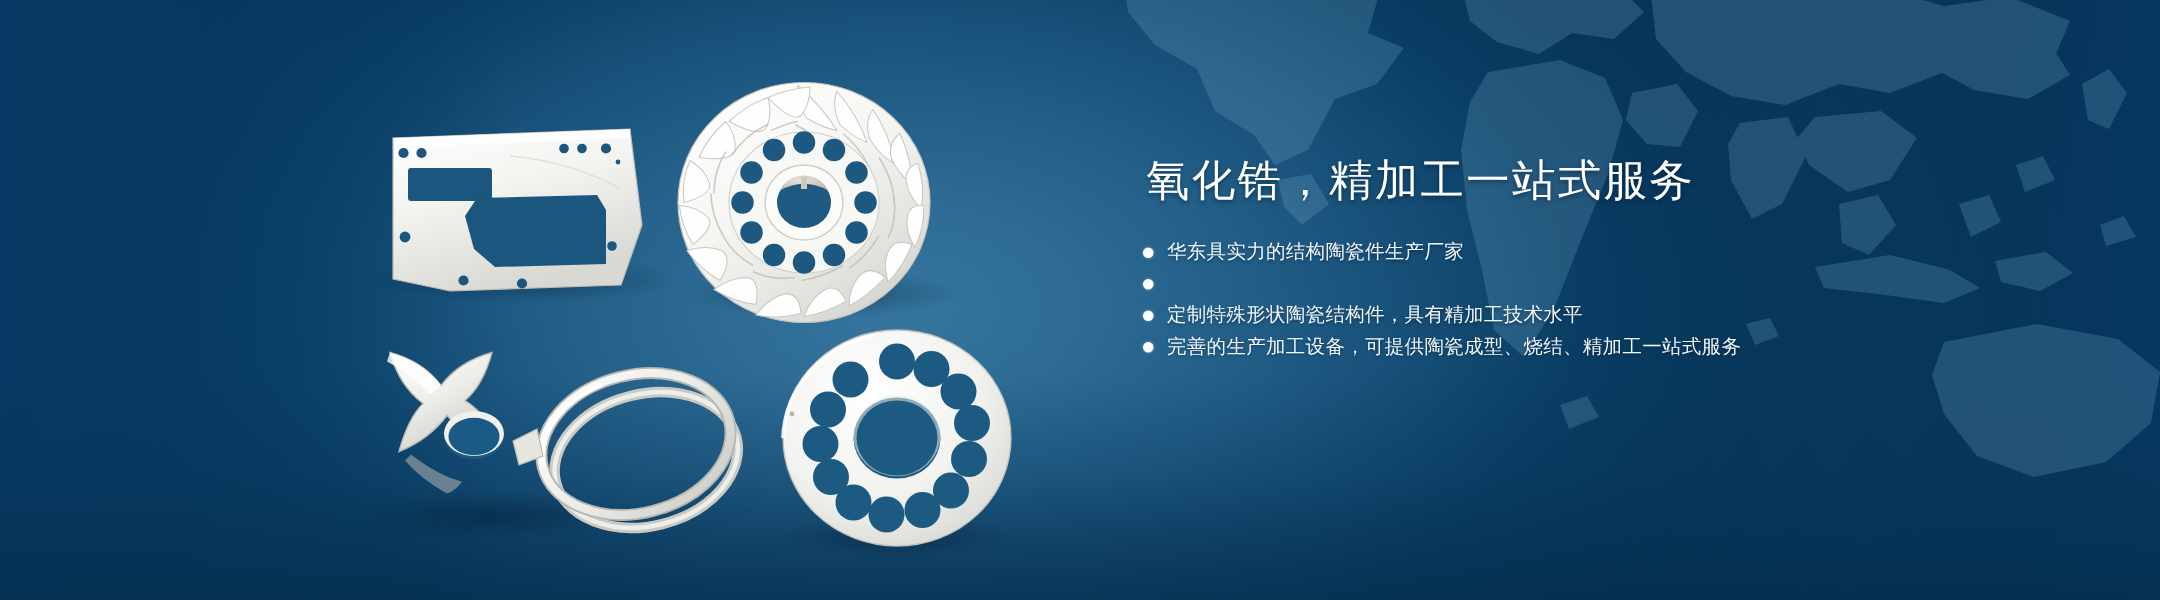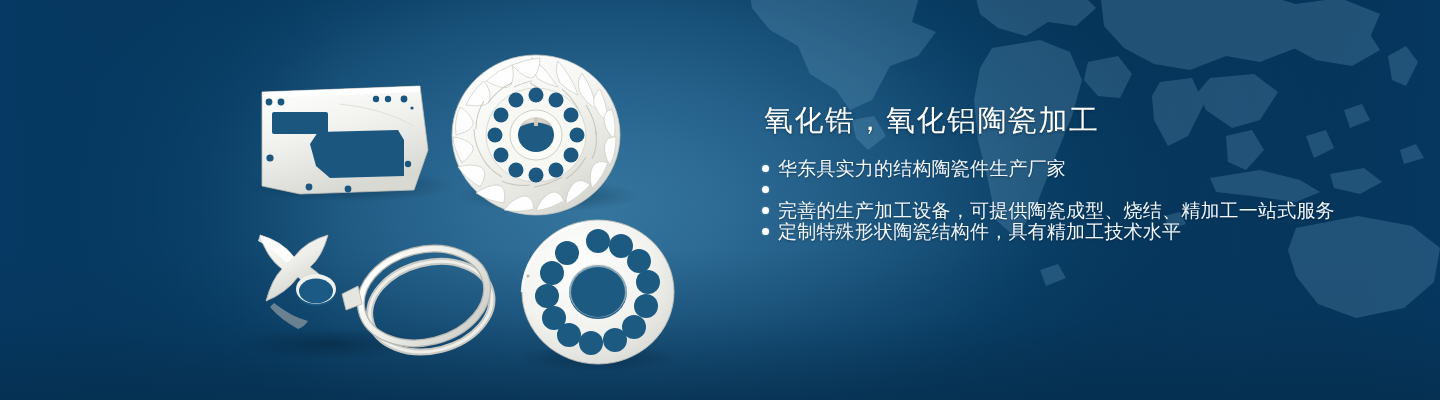--- a/index.html
+++ b/index.html
@@ -109,21 +109,21 @@
     width: 7px;
     height: 7px;
     border-radius: 50%;
     background: #ffffff;
     flex: 0 0 auto;
     margin-right: 9px;
     box-shadow: 0 0 2px rgba(255,255,255,0.4);
   }
   .btxt {
     color: #f2f7fb;
-    font-size: 19px;
+    font-size: 13px;
     line-height: 21px;
     letter-spacing: 0.2px;
     text-shadow: 0 1px 2px rgba(2,25,45,0.45);
   }
 </style>
 </head>
 <body>
 
 <div class="banner">
 
@@ -360,33 +360,33 @@
         <ellipse cx="0" cy="0" rx="29" ry="27" fill="#1d5a82"></ellipse>
         <ellipse cx="0" cy="-1.5" rx="29" ry="27" fill="#e9e9e4" opacity="0.55"></ellipse>
         <ellipse cx="0" cy="0" rx="27" ry="25" fill="#1d5a82"></ellipse>
 
         <circle cx="-70" cy="-16" r="1.6" fill="#b6b6b0"></circle>
       </g>
     </svg>
   </div>
 
   <div class="copy">
-    <div class="headline">氧化锆，氧化铝陶瓷加工</div>
+    <div class="headline">氧化锆，精加工一站式服务</div>
     <ul class="bullets">
       <li>
         <span class="dot"></span>
         <span class="btxt">华东具实力的结构陶瓷件生产厂家</span>
       </li>
       <li>
         <span class="dot"></span>
       </li>
       <li>
         <span class="dot"></span>
-        <span class="btxt">完善的生产加工设备，可提供陶瓷成型、烧结、精加工一站式服务</span>
+        <span class="btxt">定制特殊形状陶瓷结构件，具有精加工技术水平</span>
       </li>
       <li>
         <span class="dot"></span>
-        <span class="btxt">定制特殊形状陶瓷结构件，具有精加工技术水平</span>
+        <span class="btxt">完善的生产加工设备，可提供陶瓷成型、烧结、精加工一站式服务</span>
       </li>
     </ul>
   </div>
 
 </div>
 
 </body></html>

